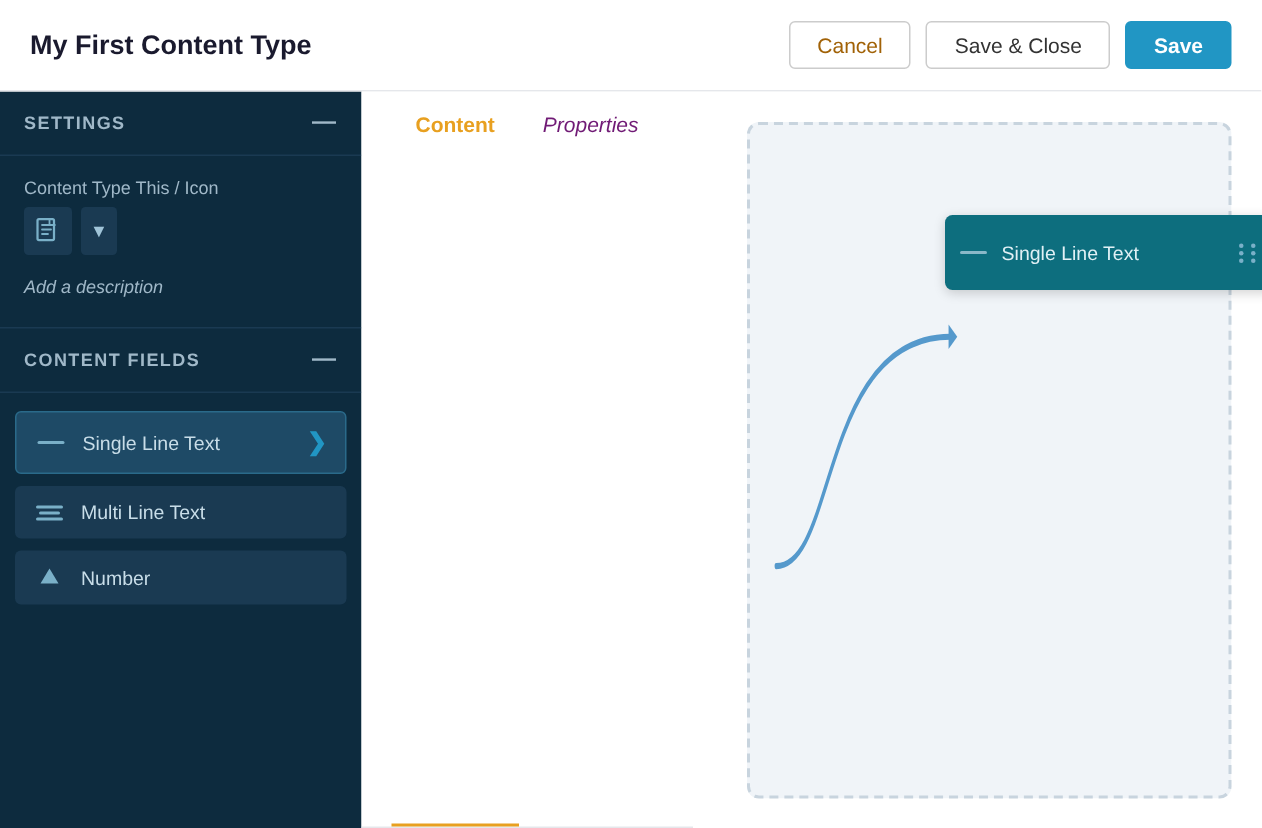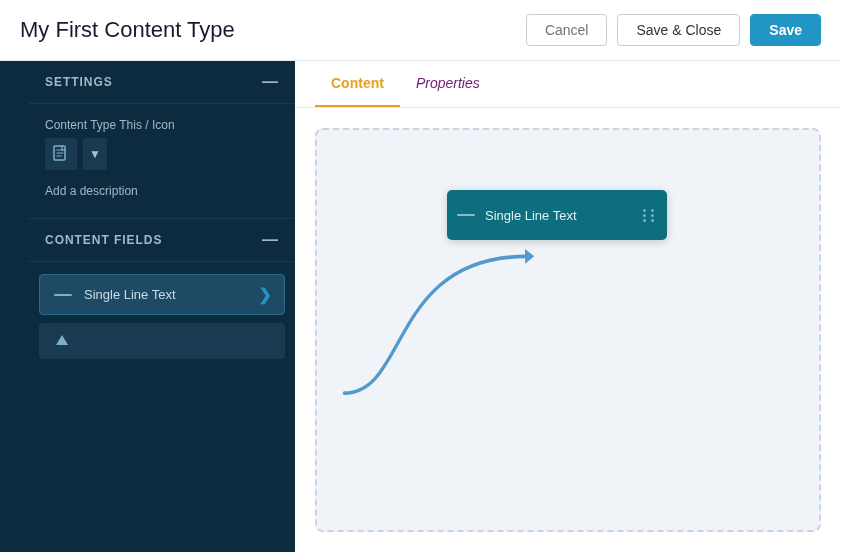--- a/index.html
+++ b/index.html
@@ -17,40 +17,40 @@
     .header {
       display: flex;
       align-items: center;
       justify-content: space-between;
       padding: 14px 20px;
       border-bottom: 1px solid #e5e7eb;
       background: #fff;
       flex-shrink: 0;
     }
     .header-title {
-      font-size: 22px;
-      font-weight: 400;
+      font-size: 18px;
+      font-weight: 700;
       color: #1a1a2e;
     }
     .header-buttons {
       display: flex;
       gap: 10px;
       align-items: center;
     }
     .btn {
       padding: 7px 18px;
       border-radius: 4px;
       font-size: 14px;
       cursor: pointer;
       font-family: inherit;
     }
     .btn-cancel {
       background: #fff;
       border: 1.5px solid #ccc;
-      color: #737373;
+      color: #a16207;
     }
     .btn-save-close {
       background: #fff;
       border: 1.5px solid #ccc;
       color: #333;
       text-align: right;
     }
     .btn-save {
       background: #2196c4;
       border: 1.5px solid #2196c4;
@@ -60,28 +60,27 @@
 
     
     .main {
       display: flex;
       flex: 1;
       overflow: hidden;
     }
 
     
     .sidebar {
-      width: 295px;
+      width: 241px;
       background: #0d2b3e;
       color: #fff;
       display: flex;
       flex-direction: column;
       flex-shrink: 0;
       overflow-y: auto;
-      padding-left: 29px;
     }
 
     .sidebar-section-header {
       display: flex;
       align-items: center;
       justify-content: space-between;
       padding: 12px 16px;
       font-size: 12px;
       font-weight: 700;
       letter-spacing: 0.08em;
@@ -132,20 +131,21 @@
       align-items: center;
       justify-content: center;
       color: #a0c4d8;
       cursor: pointer;
       font-size: 12px;
     }
     .desc-label {
       font-size: 12px;
       color: #a0b8c8;
       margin-bottom: 6px;
+      font-style: italic;
     }
     .desc-textarea {
       width: 100%;
       background: #1a3a52;
       border: none;
       border-radius: 3px;
       color: #c8dde8;
       font-size: 13px;
       padding: 8px;
       resize: vertical;
@@ -217,23 +217,24 @@
       display: block;
       height: 2px;
       background: #7ab0c8;
       border-radius: 1px;
     }
 
     
     .content-area {
       flex: 1;
       display: flex;
-      flex-direction: column;
+      flex-direction: row;
       background: #fff;
       overflow: hidden;
+      gap: 16px;
     }
 
     .tabs-bar {
       display: flex;
       border-bottom: 1px solid #e5e7eb;
       padding: 0 20px;
       flex-shrink: 0;
     }
     .tab {
       padding: 14px 16px;
@@ -388,28 +389,37 @@
       <div class="content-fields-list">
 
         <div class="field-item active">
           <div class="field-item-icon single-line-icon">
             <span></span>
           </div>
           <span class="field-item-label">Single Line Text</span>
           <span class="field-item-arrow">❯</span>
         </div>
 
+        <div class="field-item">
+          <div class="field-item-icon multi-line-icon">
+            <span style="width:18px;"></span>
+            <span style="width:14px;"></span>
+            <span style="width:18px;"></span>
+          </div>
+          <span class="field-item-label">Multi Line Text</span>
+        </div>
 
         <div class="field-item">
           <div class="field-item-icon number-icon">
 
             <svg width="16" height="16" viewBox="0 0 16 16" fill="none" xmlns="http://www.w3.org/2000/svg">
               <polygon points="8,2 14,12 2,12" fill="#7ab0c8"></polygon>
             </svg>
           </div>
+          <span class="field-item-label">Number</span>
         </div>
 
       </div>
     </div>
 
   </div>
 
   <div class="content-area">
 
     <div class="tabs-bar">

